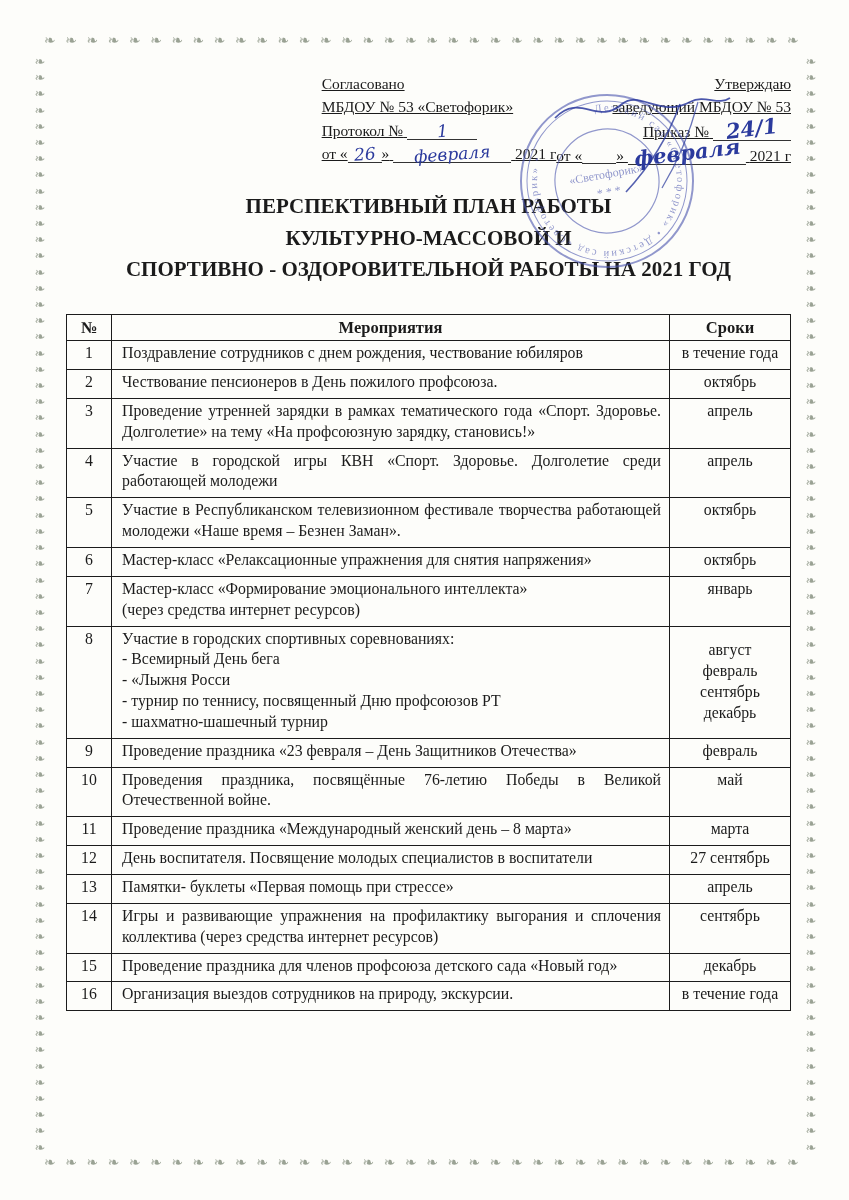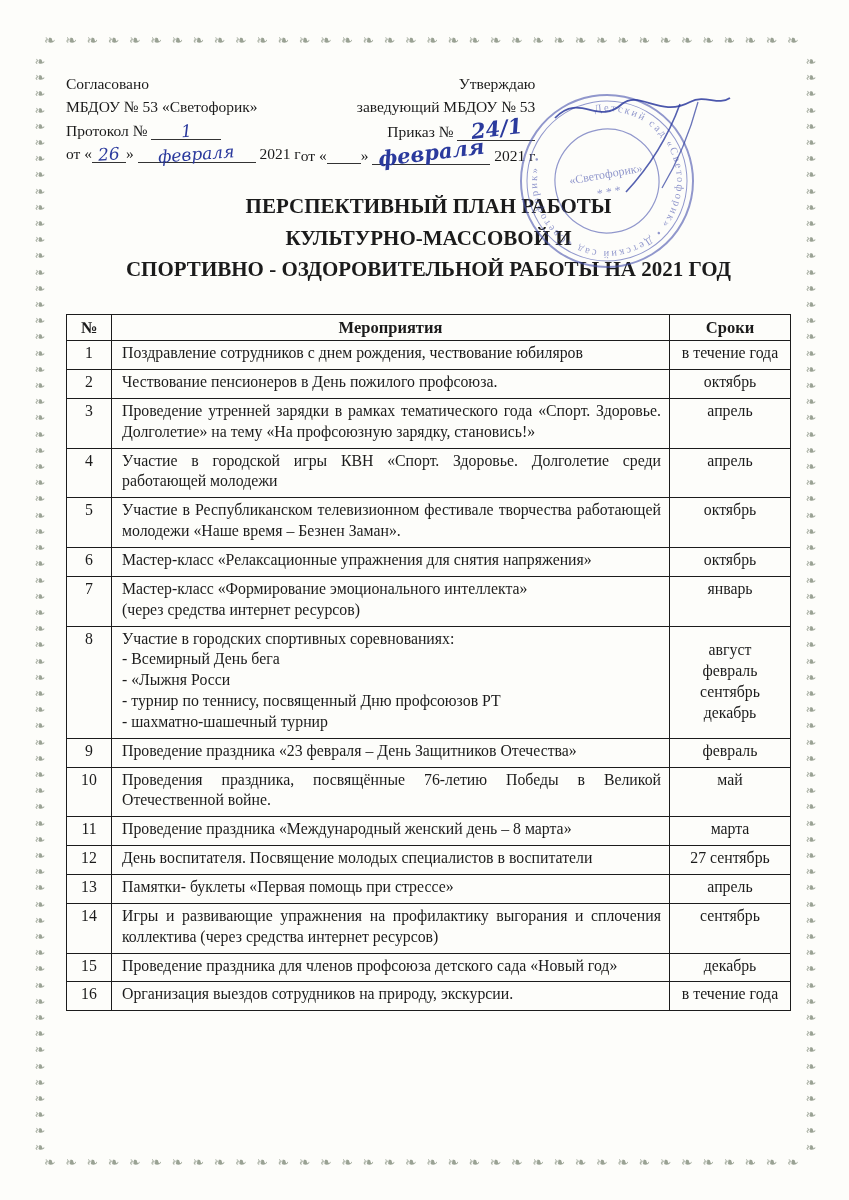--- a/index.html
+++ b/index.html
@@ -33,23 +33,24 @@
   }
   .decor-left{left:30px;}
   .decor-right{right:28px;}
 
   .content{
     position:absolute;
     left:66px;right:58px;top:72px;
   }
   .header{
     display:flex;
-    justify-content:flex-start;
+    justify-content:flex-end;
     font-size:15.5px;
     line-height:1.5;
+    text-decoration:underline;
   }
   .header-left{max-width:330px;}
   .header-right{max-width:290px;text-align:right;}
 
   .blank{
     display:inline-block;
     border-bottom:1.2px solid #333;
     text-align:center;
     line-height:1;
     vertical-align:baseline;

